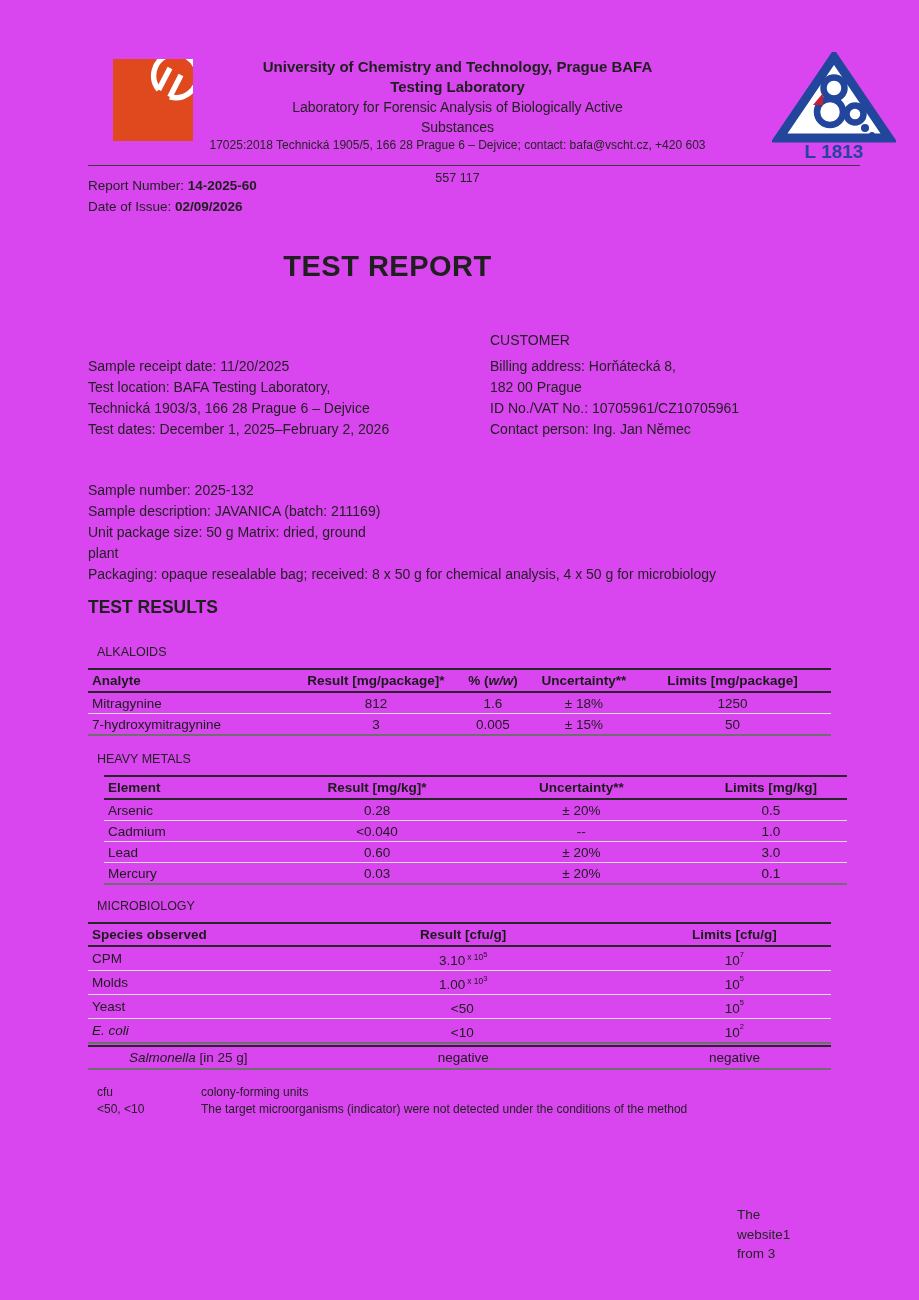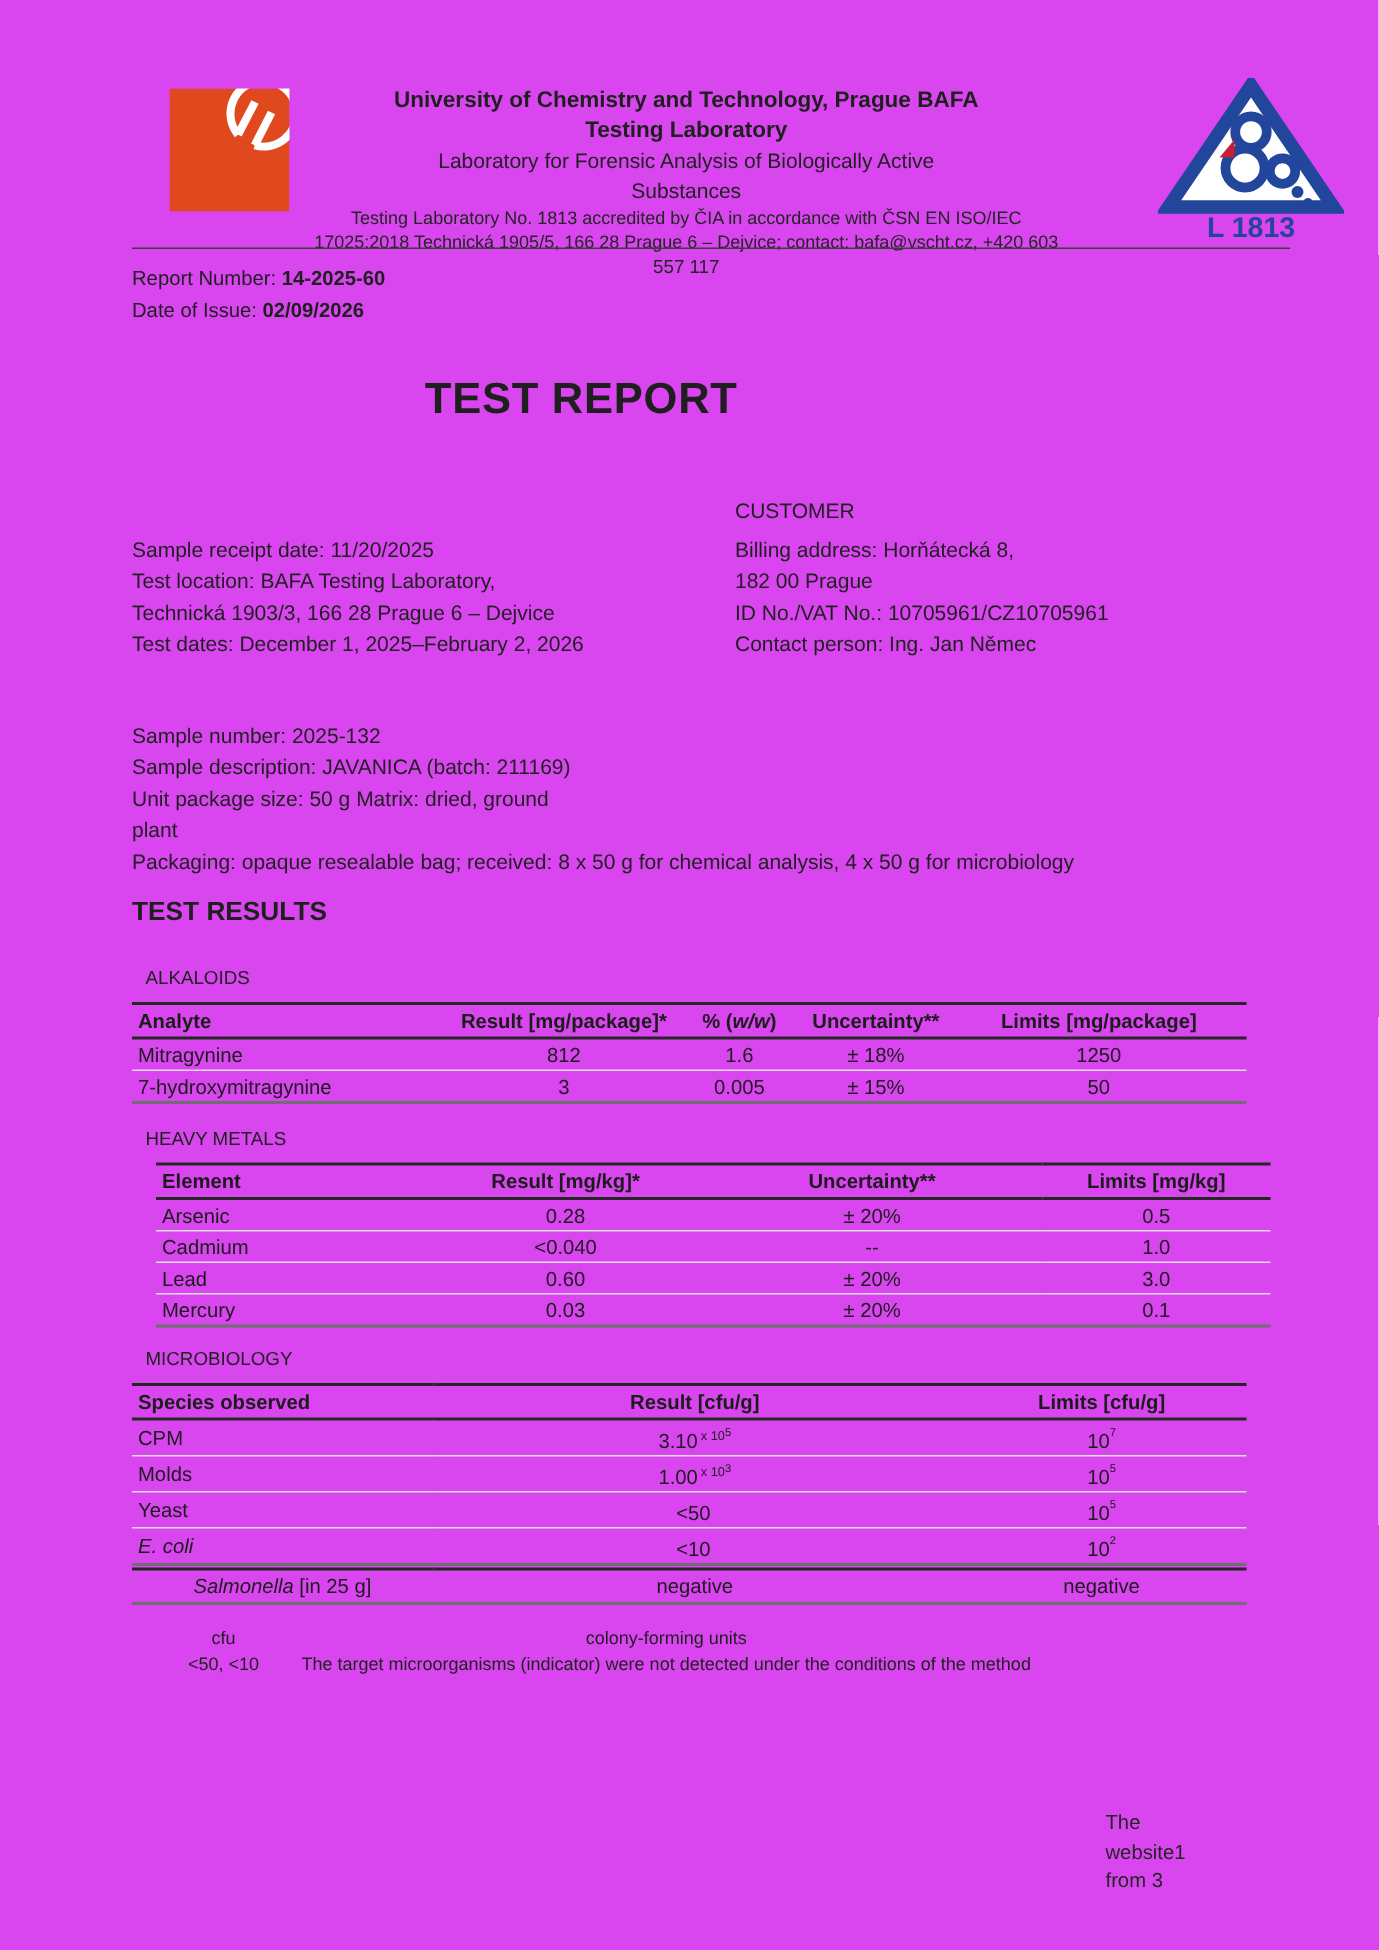--- a/index.html
+++ b/index.html
@@ -43,21 +43,21 @@
   tbody td { padding: 2.5px 4px; text-align: center; border-bottom: 1px solid #dedede; }
   tbody td.cfirst { text-align: left; }
   tbody tr:last-child td { border-bottom: 2.5px solid #6f6f6f; }
   .tbl-salm td { border-top: 2px solid #262626; border-bottom: 2px solid #4a4a4a; padding: 3px 4px; text-align: center; }
   .tbl-salm td.cfirst { text-align: center; }
   .italic { font-style: italic; }
   .sup-a { font-size: 8.5px; vertical-align: 5px; margin-left: 2px; }
   .sup-b { font-size: 7.5px; vertical-align: 8px; }
 
   
-  .footnotes { position: absolute; left: 97px; top: 1084px; display: grid; grid-template-columns: 104px auto; font-size: 12px; line-height: 17px; column-gap: 0; text-align: center; }
+  .footnotes { position: absolute; left: 97px; top: 1084px; display: grid; grid-template-columns: 104px auto; font-size: 12px; line-height: 17px; column-gap: 0; }
 
   
   .page-footer { position: absolute; left: 737px; top: 1205px; font-size: 13.5px; line-height: 19.5px; color: #242424; }
 </style>
 </head>
 <body>
 
 <div class="page">
 
   <div class="logo-uct">
@@ -69,21 +69,20 @@
         <path d="M 45.7 30.7 L 57 9"></path>
       </g>
     </svg>
   </div>
 
   <div class="hdr-center">
     <div class="hdr-line-bold">University of Chemistry and Technology, Prague BAFA</div>
     <div class="hdr-line-bold">Testing Laboratory</div>
     <div class="hdr-line">Laboratory for Forensic Analysis of Biologically Active</div>
     <div class="hdr-line">Substances</div>
-    <div class="hdr-acc">Testing Laboratory No. 1813 accredited by ČIA in accordance with ČSN EN ISO/IEC</div>
     <div class="hdr-acc">17025:2018 Technická 1905/5, 166 28 Prague 6 – Dejvice; contact: bafa@vscht.cz, +420 603</div>
   </div>
 
   <div class="logo-cia">
     <svg width="124" height="110" viewBox="0 0 124 110" xmlns="http://www.w3.org/2000/svg">
       <path d="M62 5 L117 86 L7 86 Z" fill="#ffffff" stroke="#21469B" stroke-width="9"></path>
       <g stroke="#21469B" stroke-width="6.5" fill="none">
         <circle cx="62" cy="36" r="10.5"></circle>
         <circle cx="58" cy="60" r="13"></circle>
         <circle cx="83" cy="62" r="8.5"></circle>

